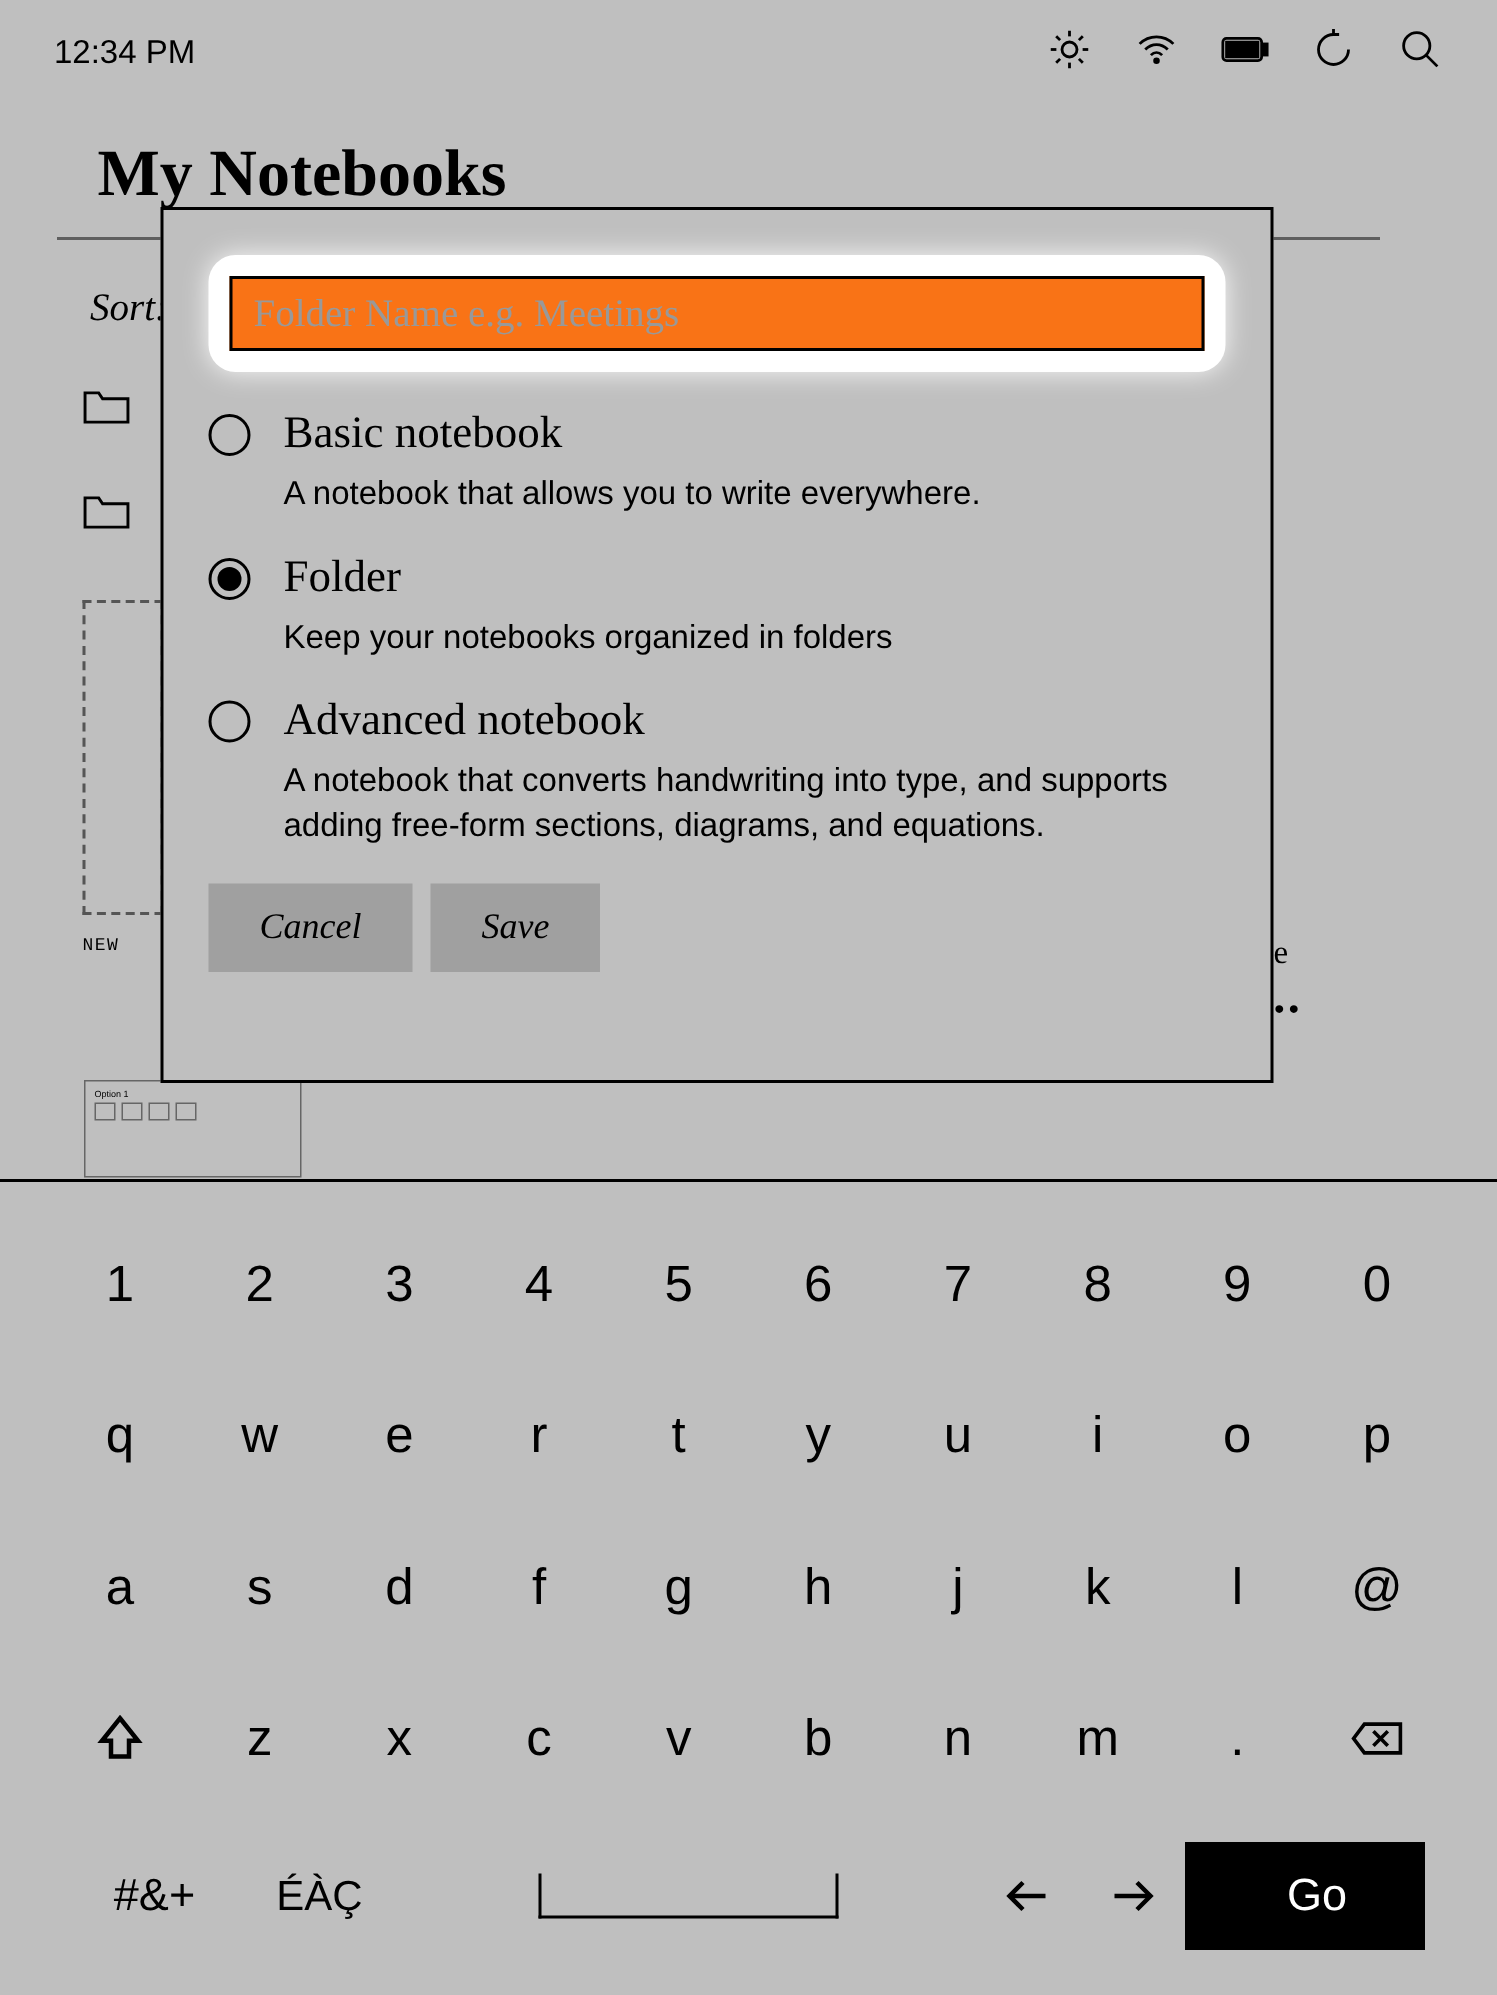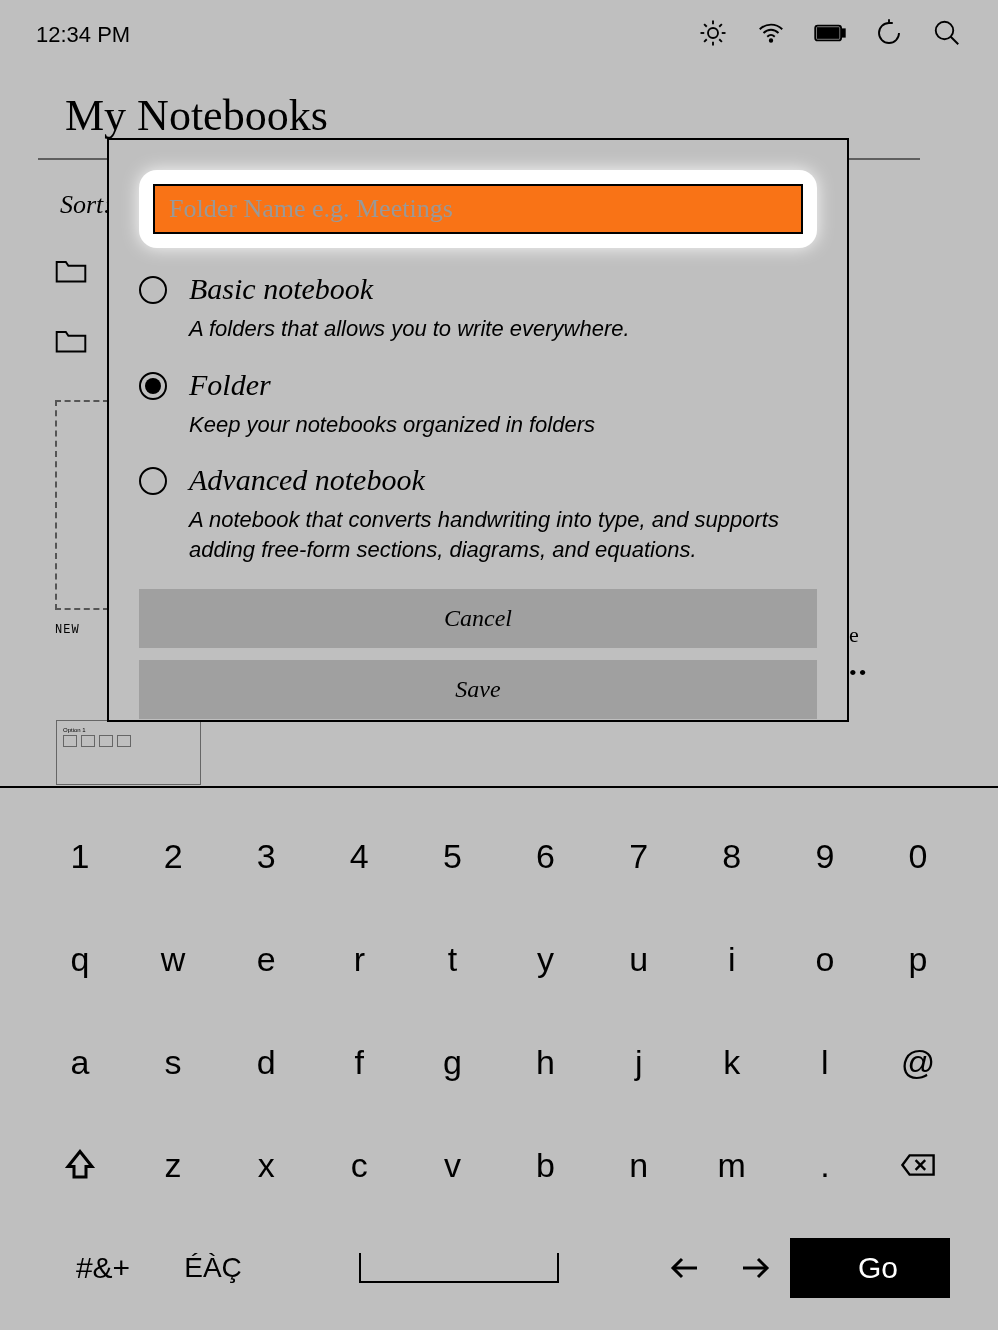--- a/index.html
+++ b/index.html
@@ -7,21 +7,21 @@
   body { background: #bfbfbf; position: relative; color: #000; }
 
   
   .status-bar { position: absolute; top: 0; left: 0; right: 0; height: 70px; display: flex; align-items: center; justify-content: space-between; padding: 0 36px; }
   .status-time { font-family: Helvetica, Arial, sans-serif; font-size: 22px; font-weight: 500; }
   .status-icons { display: flex; align-items: center; gap: 28px; }
   .status-icons svg { width: 30px; height: 30px; stroke: #000; fill: none; stroke-width: 1.5; }
   .status-icons .battery svg { width: 32px; }
 
   
-  .page-header { position: absolute; top: 90px; left: 65px; font-size: 44px; font-weight: 400; }
+  .page-header { position: absolute; top: 90px; left: 65px; font-size: 44px; font-weight: 700; }
 
   .divider { position: absolute; top: 158px; left: 38px; right: 78px; height: 2px; background: #000; opacity: .5; }
 
   .sort-label { position: absolute; top: 190px; left: 60px; font-style: italic; font-size: 26px; font-family: Georgia, serif; }
 
   
   .folder-peek { position: absolute; left: 55px; }
   .folder-peek svg { width: 32px; height: 26px; }
   .folder-peek.one { top: 258px; }
   .folder-peek.two { top: 328px; }
@@ -35,45 +35,45 @@
   .thumb-peek .shapes { display:flex; gap:4px; margin-top:2px;}
   .thumb-peek .shapes span { display:inline-block; width:14px; height:12px; border:1px solid #666;}
 
   
   .dialog { position: absolute; top: 138px; left: 107px; width: 742px; height: 584px; border: 2px solid #000; background: #bfbfbf; padding: 30px 30px 30px 30px; }
   .input-wrap { background: #fff; border-radius: 18px; padding: 14px; box-shadow: 0 0 18px rgba(255,255,255,0.9); }
   .folder-input { width: 100%; height: 50px; border: 2px solid #000; padding: 0 14px; font-size: 26px; font-family: Georgia, serif; font-style: italic; color: #000; background: #f97316; }
   .folder-input::placeholder { color: #999; font-style: normal; }
 
   .options { margin-top: 24px; }
-  .option { display: flex; gap: 22px; margin-bottom: 24px; font-style: italic; }
+  .option { display: flex; gap: 22px; margin-bottom: 24px; }
   .radio { flex: 0 0 28px; width: 28px; height: 28px; border: 2px solid #000; border-radius: 50%; margin-top: 4px; position: relative; }
   .radio.selected::after { content: ''; position: absolute; top: 4px; left: 4px; right: 4px; bottom: 4px; background: #000; border-radius: 50%; }
   .option-title { font-size: 30px; font-family: Georgia, serif; margin-bottom: 8px; }
   .option-desc { font-size: 22px; font-family: Helvetica, Arial, sans-serif; line-height: 1.35; color: #000; }
 
-  .dialog-buttons { display: flex; gap: 12px; margin-top: 14px; flex-direction: column; }
+  .dialog-buttons { display: flex; gap: 12px; margin-top: 14px; }
   .dialog-buttons button { background: #a0a0a0; border: none; font-family: Georgia, serif; font-style: italic; font-size: 24px; padding: 16px 34px; cursor: pointer; color: #000; }
 
   
   .right-peek { position: absolute; top: 622px; left: 849px; font-family: Georgia, serif; font-size: 22px; }
   .right-dots { position: absolute; top: 660px; left: 849px; font-size: 22px; letter-spacing: 2px; }
 
   
   .keyboard { position: absolute; top: 786px; left: 0; right: 0; bottom: 0; border-top: 2px solid #000; padding: 36px 48px 30px 48px; display: flex; flex-direction: column; justify-content: space-between; }
   .krow { display: flex; justify-content: space-between; align-items: center; }
   .key { font-family: Helvetica, Arial, sans-serif; font-size: 34px; text-align: center; width: 64px; height: 64px; display: flex; align-items: center; justify-content: center; cursor: pointer; color: #000; }
   .key svg { width: 36px; height: 36px; stroke: #000; fill: none; stroke-width: 2; }
   .krow.bottom { gap: 0; }
   .key.sym { width: 110px; font-size: 30px; }
   .key.accent { width: 110px; font-size: 28px; }
   .key.space { flex: 1; margin: 0 16px; }
   .key.space .spacebar { width: 200px; height: 30px; border: 2px solid #000; border-top: none; }
   .key.arrow { width: 70px; }
-  .key.go { width: 160px; height: 60px; background: #000; color: #fff; font-size: 30px; padding-left: 16px; }
+  .key.go { width: 160px; height: 72px; background: #000; color: #fff; font-size: 30px; padding-left: 16px; }
 </style>
 </head>
 <body>
 
 <div class="status-bar">
   <div class="status-time">12:34 PM</div>
   <div class="status-icons">
     <span><svg viewBox="0 0 24 24">
           <circle cx="12" cy="12" r="4"></circle>
           <line x1="12" y1="2" x2="12" y2="5"></line>
@@ -136,21 +136,21 @@
 
 <div class="dialog">
   <div class="input-wrap">
     <input class="folder-input" type="text" placeholder="Folder Name e.g. Meetings" style="">
   </div>
   <div class="options">
     <div class="option">
       <div class="radio"></div>
       <div>
         <div class="option-title">Basic notebook</div>
-        <div class="option-desc">A folders that allows you to write everywhere.</div>
+        <div class="option-desc">A notebook that allows you to write everywhere.</div>
       </div>
     </div>
     <div class="option">
       <div class="radio selected"></div>
       <div>
         <div class="option-title">Folder</div>
         <div class="option-desc">Keep your notebooks organized in folders</div>
       </div>
     </div>
     <div class="option">

